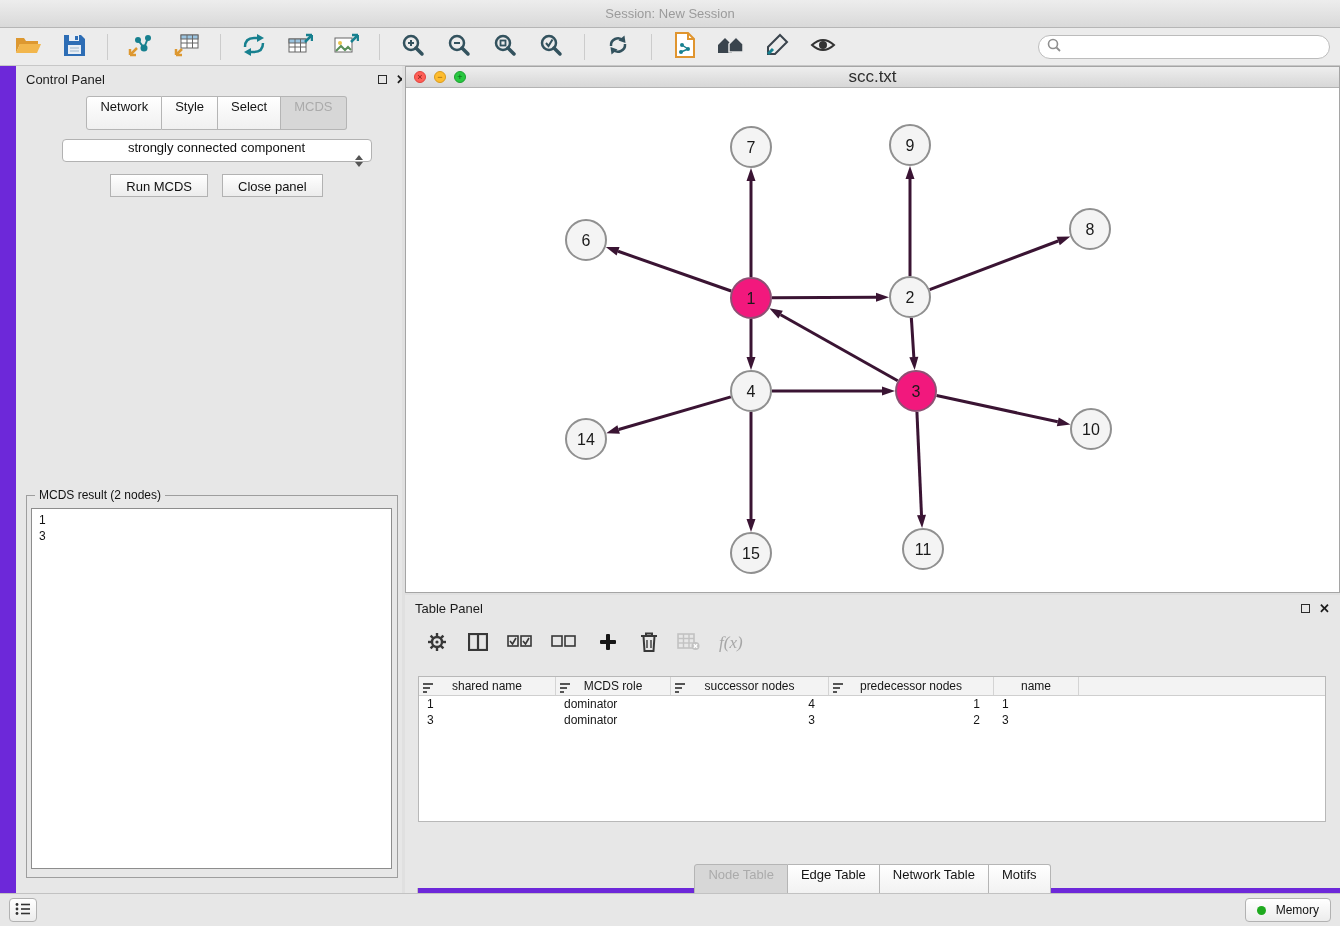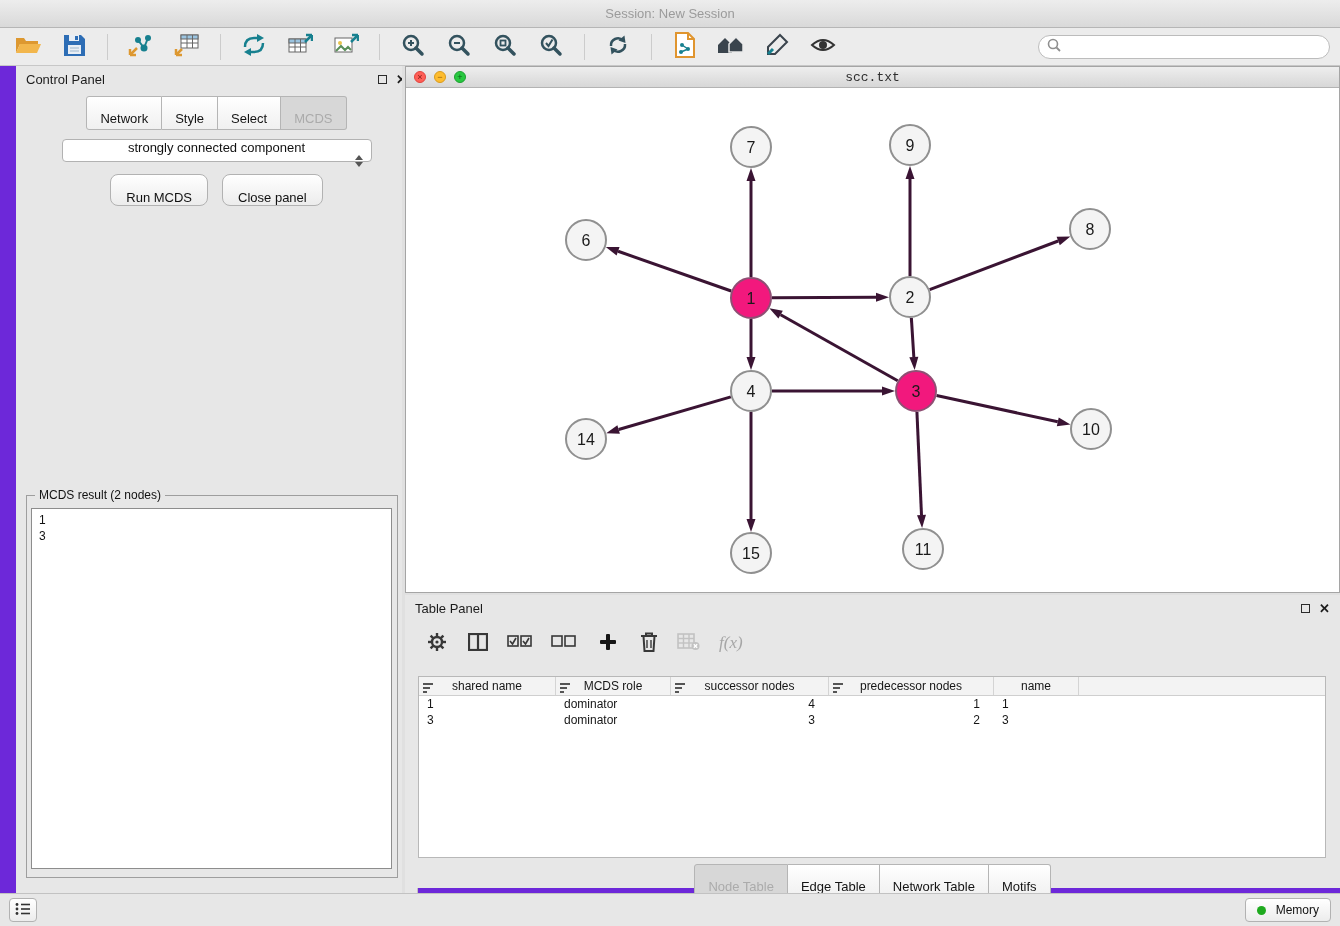--- a/index.html
+++ b/index.html
@@ -27,39 +27,39 @@
 
   
   .control-panel { position:absolute; left:16px; top:66px; width:402px; height:827px;
     background:#e7e7e7; border-right:1px solid #c2c2c2; }
   .panel-header { height:26px; display:flex; align-items:center; padding:0 10px;
     font-size:13px; color:#1c1c1c; }
   .winbtns { margin-left:auto; display:flex; gap:9px; align-items:center; }
   .winbtn-float { width:9px; height:9px; border:1.5px solid #2b2b2b; display:inline-block; }
   .winbtn-close { font-size:13px; font-weight:bold; color:#1c1c1c; line-height:9px; cursor:pointer; }
   .cp-tabs { display:flex; justify-content:center; margin-top:4px; }
-  .cp-tab, .tp-tab { height:34px; line-height:19px; padding:12px 13px; font-size:13px;
+  .cp-tab, .tp-tab { height:34px; line-height:19px; padding:0 13px; font-size:13px;
     background:linear-gradient(#ffffff,#f0f0f0); border:1px solid #b5b5b5; border-left:none;
     color:#141414; cursor:pointer; }
   .cp-tab:first-child, .tp-tab:first-child { border-left:1px solid #b5b5b5;
     border-radius:3px 0 0 3px; }
   .cp-tab:last-child, .tp-tab:last-child { border-radius:0 3px 3px 0; }
   .cp-tab.active, .tp-tab.active { background:#d7d7d7; color:#ababab; }
   .cp-opt-label { text-align:center; margin-top:24px; font-size:13px; color:#111; }
   .cp-select { margin:9px auto 0; width:310px; height:23px; background:#fff;
     border:1px solid #b2b2b2; border-radius:4px; display:flex; align-items:center;
     padding:0 8px; font-size:13px; color:#111; cursor:pointer;flex-direction:column; }
   .cp-select .arrows { margin-left:auto; display:flex; flex-direction:column; gap:2px; }
   .tri-up { width:0; height:0; border-left:4px solid transparent; border-right:4px solid transparent;
     border-bottom:5px solid #555; }
   .tri-down { width:0; height:0; border-left:4px solid transparent; border-right:4px solid transparent;
     border-top:5px solid #555; }
   .cp-buttons { display:flex; justify-content:center; gap:14px; margin-top:12px; }
-  .btn { height:23px; padding:15px 15px; font-size:13px; color:#111;
-    background:linear-gradient(#ffffff,#ececec); border:1px solid #b2b2b2; border-radius:8px;
+  .btn { height:23px; padding:4px 15px; font-size:13px; color:#111;
+    background:linear-gradient(#ffffff,#ececec); border:1px solid #b2b2b2; border-radius:0;
     cursor:pointer; }
   .cp-result { position:absolute; left:10px; top:429px; width:372px; height:383px;
     border:1px solid #9e9e9e; }
   .cp-result-label { position:absolute; top:-8px; left:8px; background:#e7e7e7;
     padding:0 4px; font-size:12px; color:#111; }
   .cp-result-inner { position:absolute; left:4px; right:5px; top:12px; bottom:8px;
     background:#fff; border:1px solid #8d8d8d; padding:3px 7px; font-size:12px;
     line-height:16px; color:#111; overflow:hidden; }
 
   
@@ -70,33 +70,33 @@
   .network-window { position:absolute; left:405px; top:66px; width:935px; height:527px;
     border:1px solid #a5a5a5; background:#fff; }
   .nw-titlebar { position:relative; height:21px; background:linear-gradient(#eeeeee,#d7d7d7);
     border-bottom:1px solid #b3b3b3; display:flex; align-items:center; padding:0 8px; }
   .traffic { display:flex; gap:8px; z-index:2; }
   .light { width:12px; height:12px; border-radius:50%; font-size:9px; line-height:11px;
     text-align:center; cursor:pointer; }
   .light.red { background:#ff5f57; border:1px solid #e0443e; color:#7e1d17; }
   .light.yellow { background:#febc2e; border:1px solid #d89b1d; color:#8a5d0b; }
   .light.green { background:#28c840; border:1px solid #1d9f31; color:#0b5d18; }
-  .nw-title { position:absolute; left:0; right:0; text-align:center; font-size:13px; color:#2e2e2e;font-family:Liberation Mono, monospace; }
+  .nw-title { position:absolute; left:0; right:0; text-align:center; font-size:17px; color:#2e2e2e; }
   .nw-canvas { position:absolute; left:0; top:21px; right:0; bottom:0; background:#fff; }
   .nw-canvas svg { width:100%; height:100%; display:block; }
   .nw-canvas text { font-family:"Liberation Sans", sans-serif; }
 
   
   .table-panel { position:absolute; left:405px; top:595px; width:935px; height:293px;
     background:#e7e7e7; }
   .tp-toolbar { height:44px; display:flex; align-items:center; padding:0 0 0 20px; gap:19px; }
   .tpi { display:flex; align-items:center; justify-content:flex-end; background:none;
     border:none; cursor:pointer; min-width:22px; }
   .fx { font-family:"Liberation Serif", serif; font-style:italic; font-size:17px; color:#a6a6a6; }
-  .tp-table { position:absolute; left:13px; right:14px; top:81px; height:182px;
+  .tp-table { position:absolute; left:13px; right:14px; top:81px; height:146px;
     background:#fff; border:1px solid #b8b8b8; font-size:12px; overflow:hidden; }
   .tp-thead { display:flex; height:19px; background:#f3f3f3; border-bottom:1px solid #cfcfcf; }
   .tp-th { position:relative; display:flex; align-items:center; justify-content:center;
     border-right:1px solid #d4d4d4; color:#161616; cursor:pointer; }
   .tp-th .sorticon { position:absolute; left:4px; top:5px; }
   .c0 { width:137px; } .c1 { width:115px; } .c2 { width:158px; } .c3 { width:165px; }
   .c4 { width:85px; } .cfill { flex:1; border-right:none; }
   .tp-row { display:flex; height:16px; line-height:16px; color:#161616; }
   .tp-td { padding:0 8px; overflow:hidden; white-space:nowrap; }
   .tp-td.num { text-align:right; padding-right:14px; }

